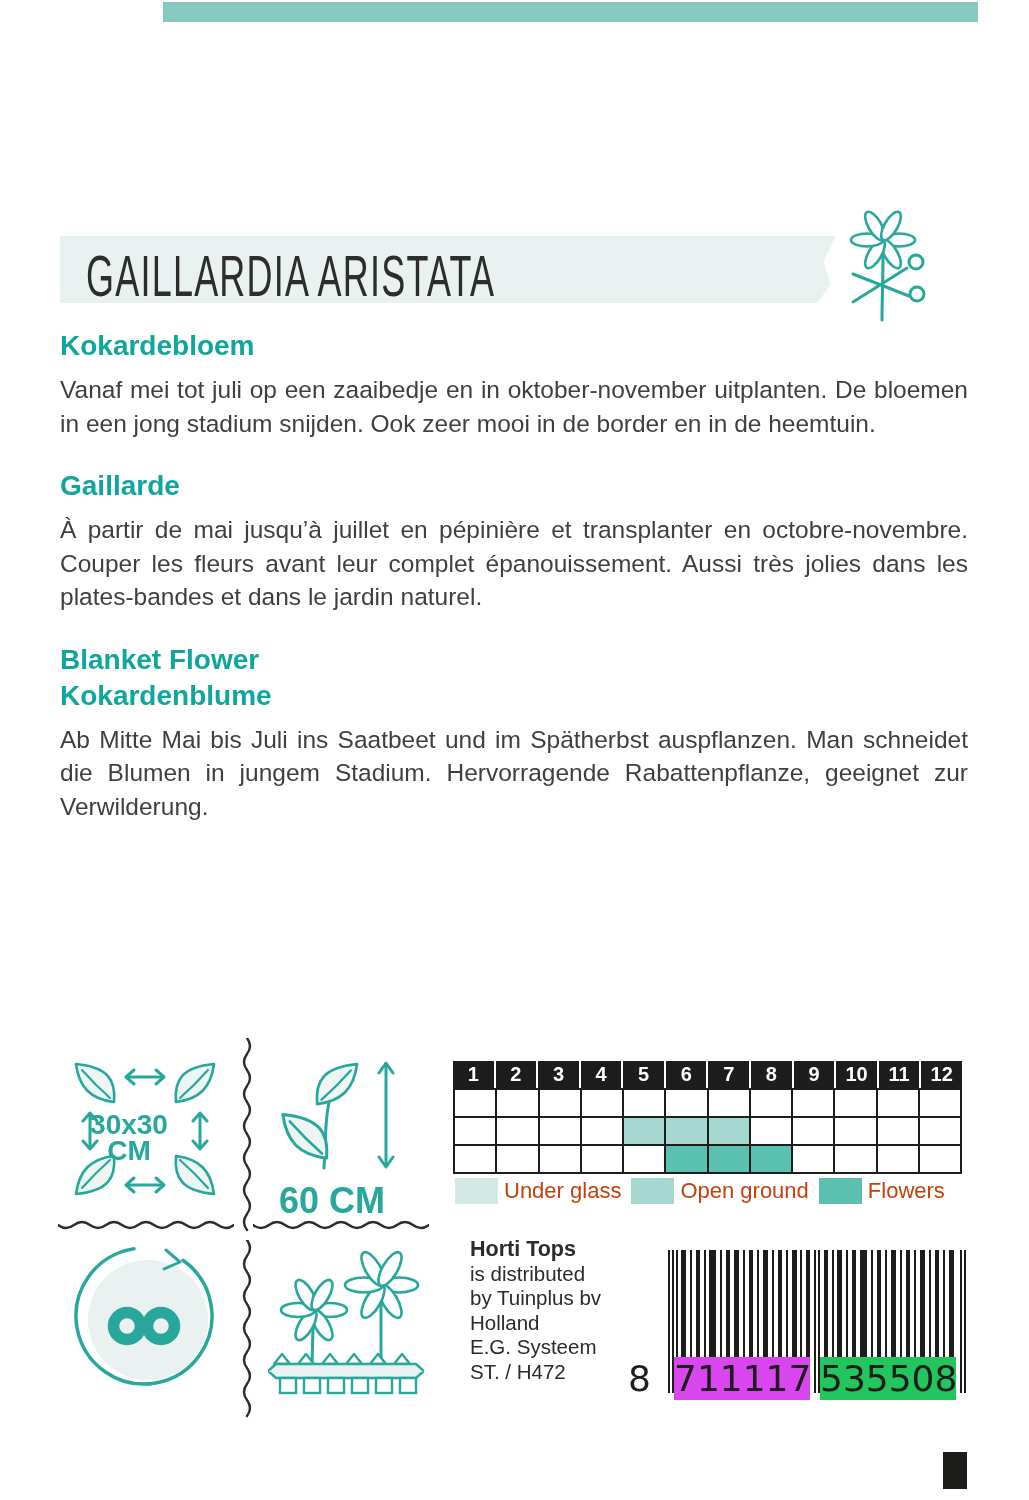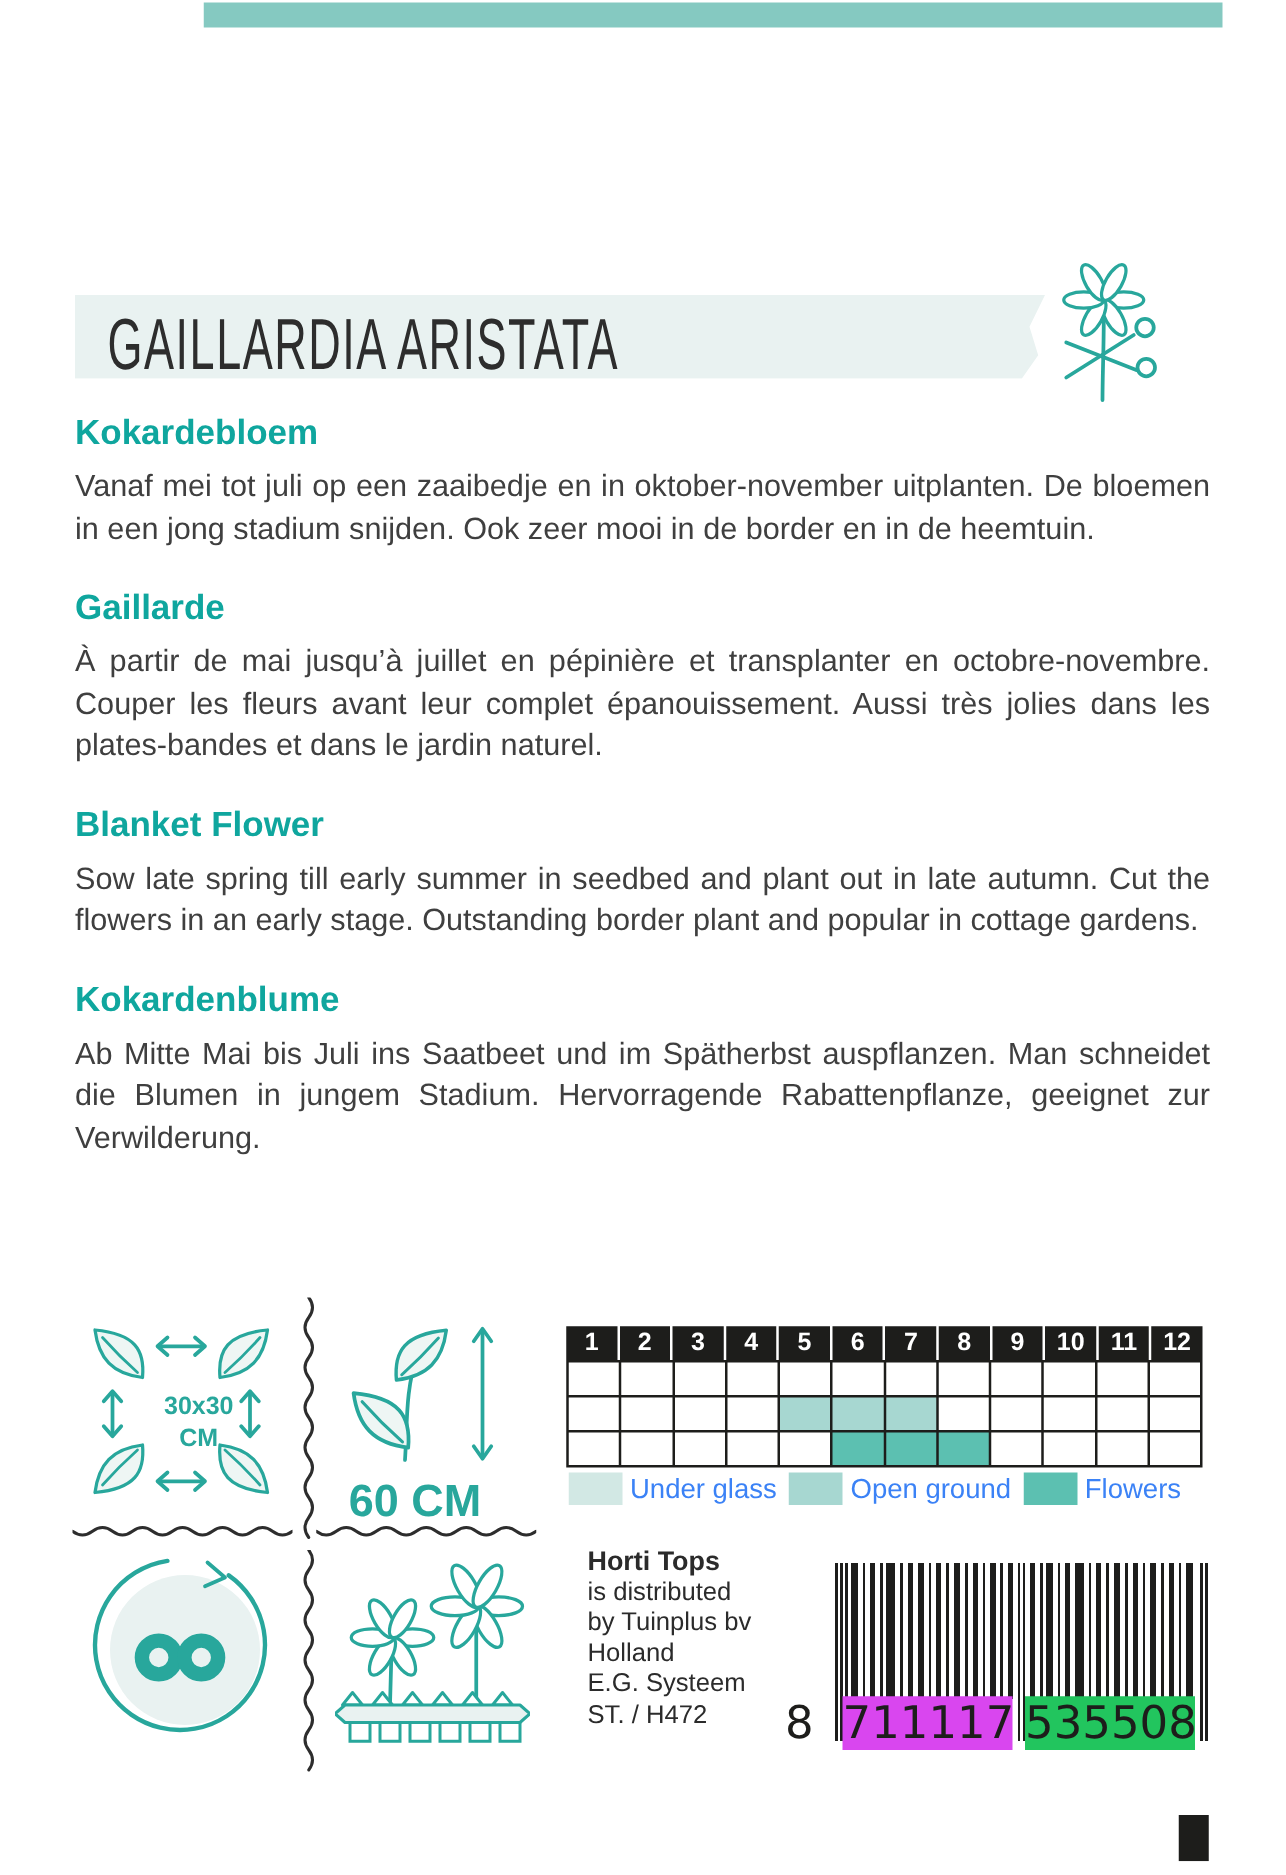--- a/index.html
+++ b/index.html
@@ -21,36 +21,36 @@
   .text-col h2{font-size:28px;line-height:30px;font-weight:bold;color:#0fa69e;margin:0 0 6px 0;}
   .text-col p{font-size:24.5px;line-height:33.5px;color:#3f3f3f;margin:12px 0 31px 0;text-align:justify;}
 
   
   .lf{fill:#eef6f4;stroke:#28a79c;stroke-width:2.6;stroke-linejoin:round;}
   .lv{fill:none;stroke:#28a79c;stroke-width:2.2;stroke-linecap:round;}
   .ar{stroke:#28a79c;stroke-width:3;fill:none;stroke-linecap:round;stroke-linejoin:round;}
   .tealtxt{color:#28a79c;font-weight:bold;text-align:center;}
   .sq{stroke:#2d2d2d;stroke-width:2.4;fill:none;stroke-linecap:round;}
 
-  .spacing-label{position:absolute;left:84px;top:1112px;width:150px;font-size:20px;line-height:26px;}
+  .spacing-label{position:absolute;left:54px;top:1112px;width:150px;font-size:28px;line-height:26px;}
   .height-label{position:absolute;left:262px;top:1180px;width:140px;font-size:36px;}
 
   
   .cal-header{position:absolute;left:453px;top:1061px;width:509px;height:27px;display:grid;
               grid-template-columns:repeat(12,1fr);gap:2px;background:#fff;}
   .mh-cell{background:#1d1d1b;color:#fff;font-weight:bold;font-size:20px;display:flex;
            align-items:center;justify-content:center;}
   .cal-body{position:absolute;left:453px;top:1088px;width:509px;height:86px;display:grid;
             grid-template-columns:repeat(12,1fr);grid-template-rows:repeat(3,1fr);gap:2px;
             background:#1d1d1b;padding:2px;box-sizing:border-box;}
   .cal-cell{background:#fff;}
   .cal-legend{position:absolute;left:455px;top:1178px;display:flex;gap:10px;align-items:center;}
   .legend-item{display:flex;align-items:center;gap:6px;}
   .legend-swatch{width:43px;height:26px;display:inline-block;}
-  .legend-label{font-size:22px;color:#3b82f6;white-space:nowrap;}
+  .legend-label{font-size:22px;color:#c2410c;white-space:nowrap;}
 
   
   .horti{position:absolute;left:470px;top:1237px;color:#2b2b2b;font-size:20.5px;line-height:24.5px;}
   .horti-name{font-weight:bold;font-size:21.5px;}
 
   
   .bc-digit{position:absolute;top:1357px;font-family:"DejaVu Sans",sans-serif;font-size:36px;
             color:#1d1d1b;height:43px;line-height:43px;}
   .bc-lead{left:628px;}
   .bc-g1{left:674px;width:136px;background:#d946ef;text-align:center;}
@@ -99,21 +99,20 @@
     <section>
       <h2>Kokardebloem</h2>
       <p>Vanaf mei tot juli op een zaaibedje en in oktober-november uitplanten. De bloemen in een jong stadium snijden. Ook zeer mooi in de border en in de heemtuin.</p>
     </section>
     <section>
       <h2>Gaillarde</h2>
       <p>À partir de mai jusqu’à juillet en pépinière et transplanter en octobre-novembre. Couper les fleurs avant leur complet épanouissement. Aussi très jolies dans les plates-bandes et dans le jardin naturel.</p>
     </section>
     <section>
       <h2>Blanket Flower</h2>
-      <p>Sow late spring till early summer in seedbed and plant out in late autumn. Cut the flowers in an early stage. Outstanding border plant and popular in cottage gardens.</p>
     </section>
     <section>
       <h2>Kokardenblume</h2>
       <p>Ab Mitte Mai bis Juli ins Saatbeet und im Spätherbst auspflanzen. Man schneidet die Blumen in jungem Stadium. Hervorragende Rabattenpflanze, geeignet zur Verwilderung.</p>
     </section>
   </div>
 
   <svg class="abs" style="left:68px;top:1056px" width="150" height="145" viewBox="0 0 150 145">
     <use href="#leaf" transform="translate(49,5) scale(-1,1)"></use>
     <use href="#leaf" transform="translate(105,5)"></use>

